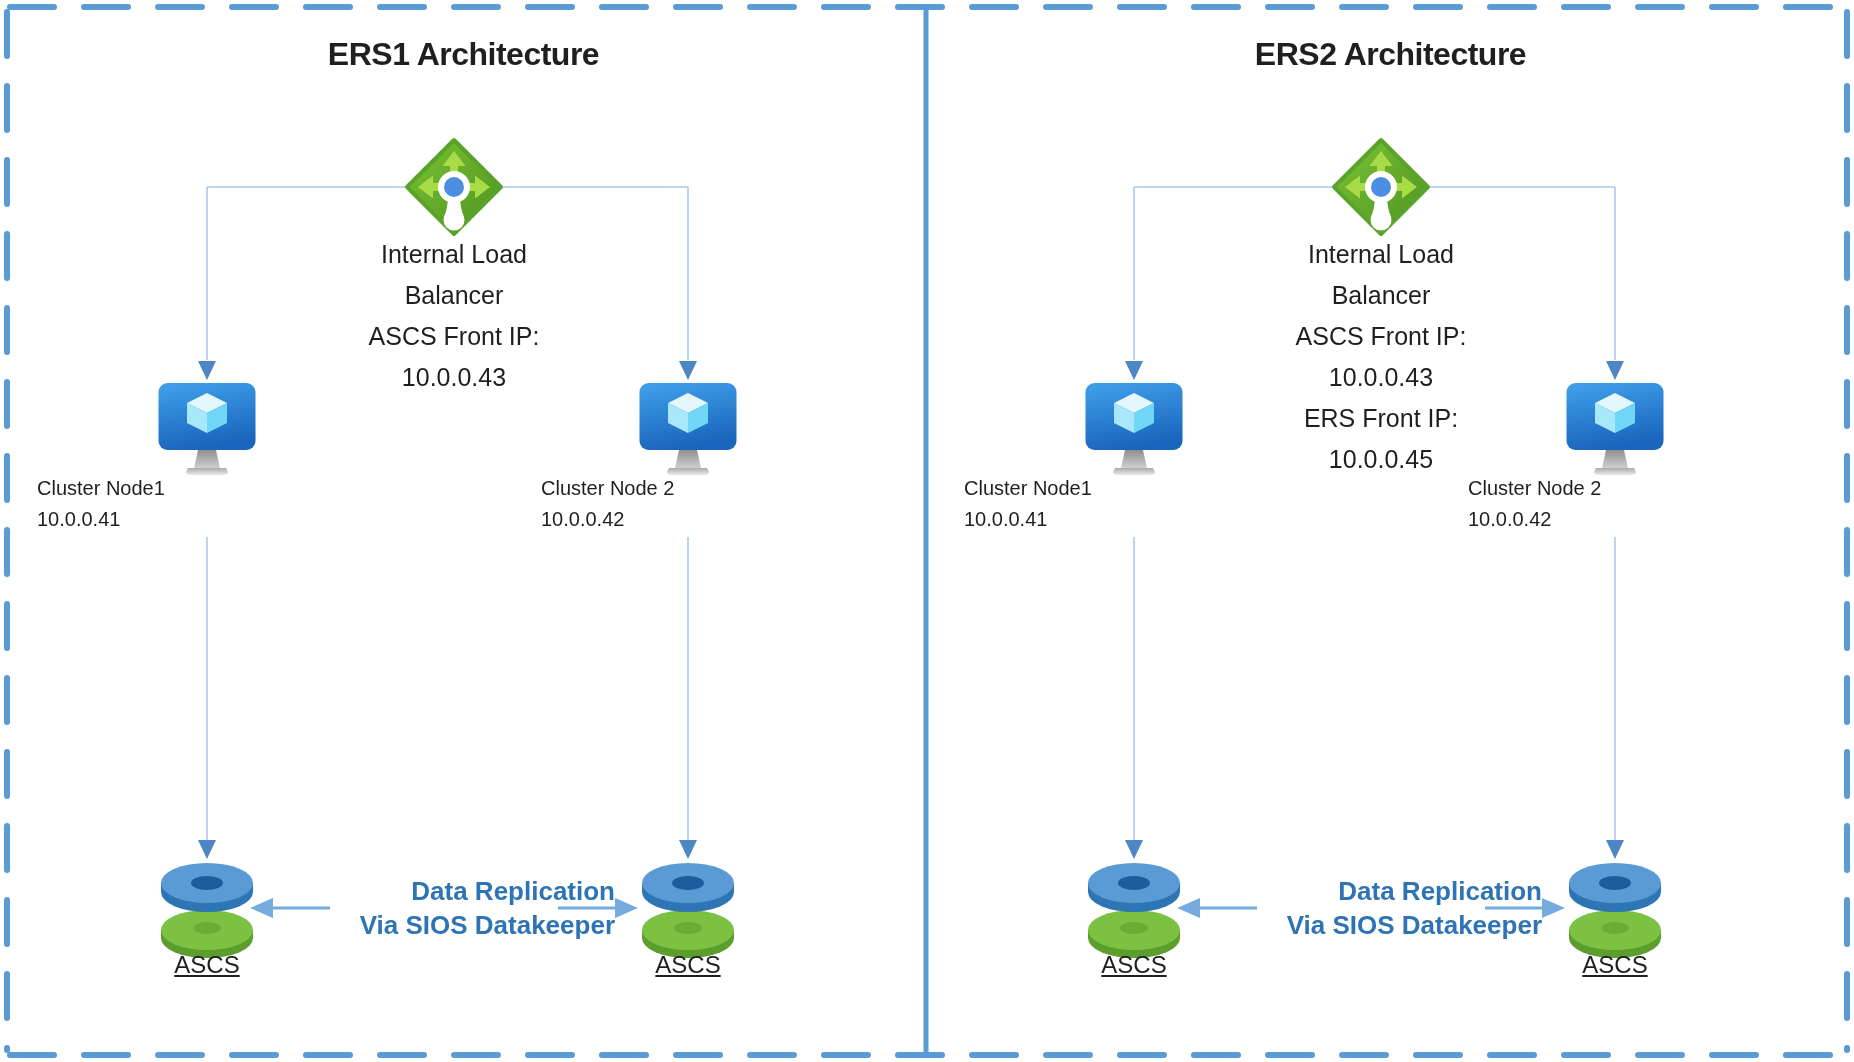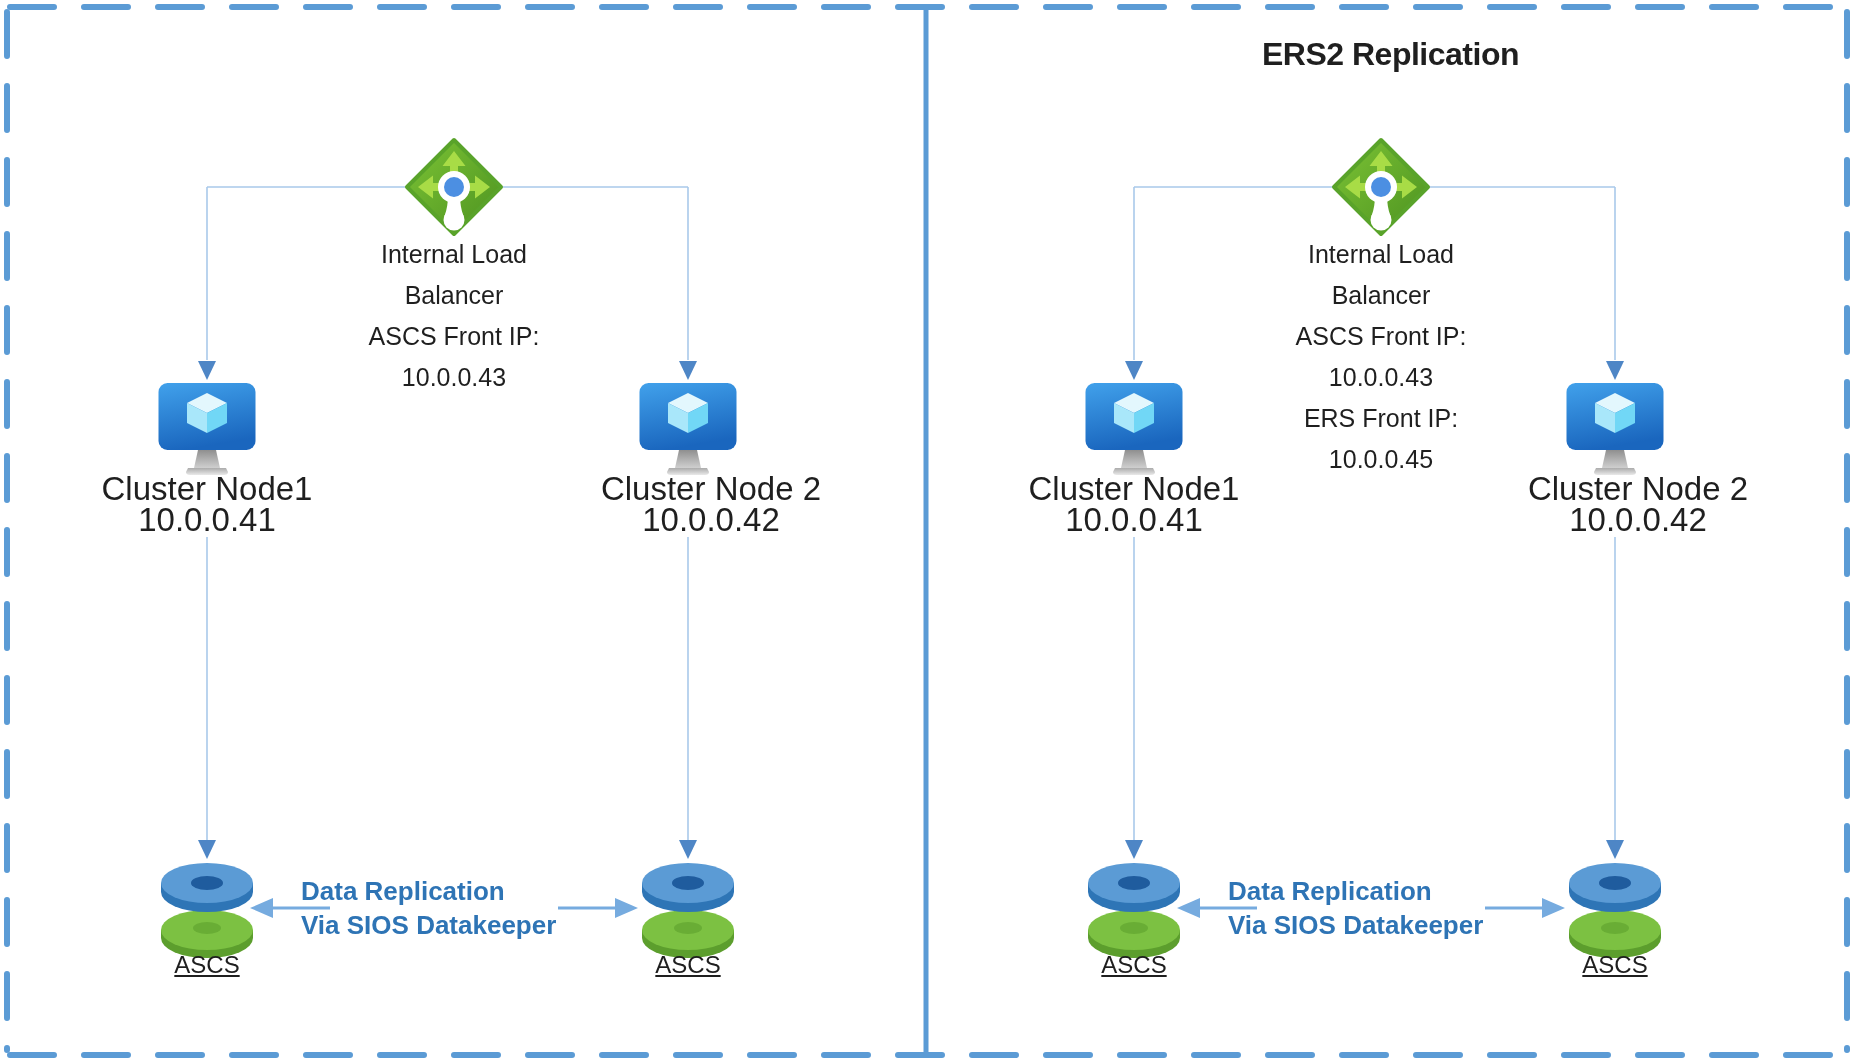--- a/index.html
+++ b/index.html
@@ -14,26 +14,26 @@
   .panel{position:absolute;top:0;width:927px;height:1062px;}
   .art{position:absolute;left:0;top:0;width:927px;height:1062px;}
   .connector{stroke:var(--connector_line,#A9C9EA);stroke-width:1.6;fill:none;}
   .arrowhead{fill:var(--arrowhead_blue,#4E86C6);}
   .repl-line{stroke:var(--replication_arrow,#76ABDF);stroke-width:3;fill:none;}
   .repl-head{fill:var(--replication_arrow,#76ABDF);}
   .title{position:absolute;top:36px;left:0;width:100%;text-align:center;
          font-size:32px;font-weight:bold;letter-spacing:-0.5px;}
   .lb-label{position:absolute;top:234px;left:164px;width:580px;text-align:center;
             font-size:25px;line-height:41px;white-space:pre-line;}
-  .node-label{position:absolute;top:473px;width:340px;text-align:center;
-              font-size:33px;line-height:31px;}
+  .node-label{position:absolute;top:473px;width:340px;
+              font-size:20px;line-height:31px;}
   .node-label.n1{left:37px;} .node-label.n2{left:541px;}
   .disk-label{position:absolute;top:951px;width:200px;text-align:center;font-size:24px;text-decoration:underline;}
   .disk-label.d1{left:107px;} .disk-label.d2{left:588px;}
-  .repl-label{position:absolute;top:874px;left:301px;width:330px;text-align:left;
+  .repl-label{position:absolute;top:874px;left:285px;width:330px;text-align:right;
               font-size:26px;font-weight:bold;line-height:34px;white-space:pre-line;
               color:var(--replication_text,#2E74B5);}
 </style>
 </head>
 <body>
 
 <div id="canvas">
 
   <svg width="0" height="0" style="position:absolute" aria-hidden="true">
     <defs>
@@ -123,20 +123,21 @@
     <line class="dashline" x1="10" y1="1055" x2="1844" y2="1055"></line>
     <line class="dashline" x1="7" y1="12" x2="7" y2="1050"></line>
     <line class="dashline" x1="1847" y1="12" x2="1847" y2="1050"></line>
     <line class="divider" x1="926" y1="5" x2="926" y2="1057"></line>
   </svg>
 
   <div class="panel" style="left:0">
     <svg class="art" viewBox="0 0 927 1062">
       <use href="#sym-art" x="0" y="0" width="927" height="1062"></use>
     </svg>
+    <div class="title">ERS1 Architecture</div>
     <div class="lb-label">Internal Load
 Balancer
 ASCS Front IP:
 10.0.0.43</div>
     <div class="node-label n1">
       <div>Cluster Node1</div>
       <div>10.0.0.41</div>
     </div>
     <div class="node-label n2">
       <div>Cluster Node 2</div>
@@ -145,21 +146,21 @@
     <div class="disk-label d1">ASCS</div>
     <div class="disk-label d2">ASCS</div>
     <div class="repl-label">Data Replication
 Via SIOS Datakeeper</div>
   </div>
 
   <div class="panel" style="left:927px">
     <svg class="art" viewBox="0 0 927 1062">
       <use href="#sym-art" x="0" y="0" width="927" height="1062"></use>
     </svg>
-    <div class="title">ERS2 Replication</div>
+    <div class="title">ERS2 Architecture</div>
     <div class="lb-label">Internal Load
 Balancer
 ASCS Front IP:
 10.0.0.43
 ERS Front IP:
 10.0.0.45</div>
     <div class="node-label n1">
       <div>Cluster Node1</div>
       <div>10.0.0.41</div>
     </div>

